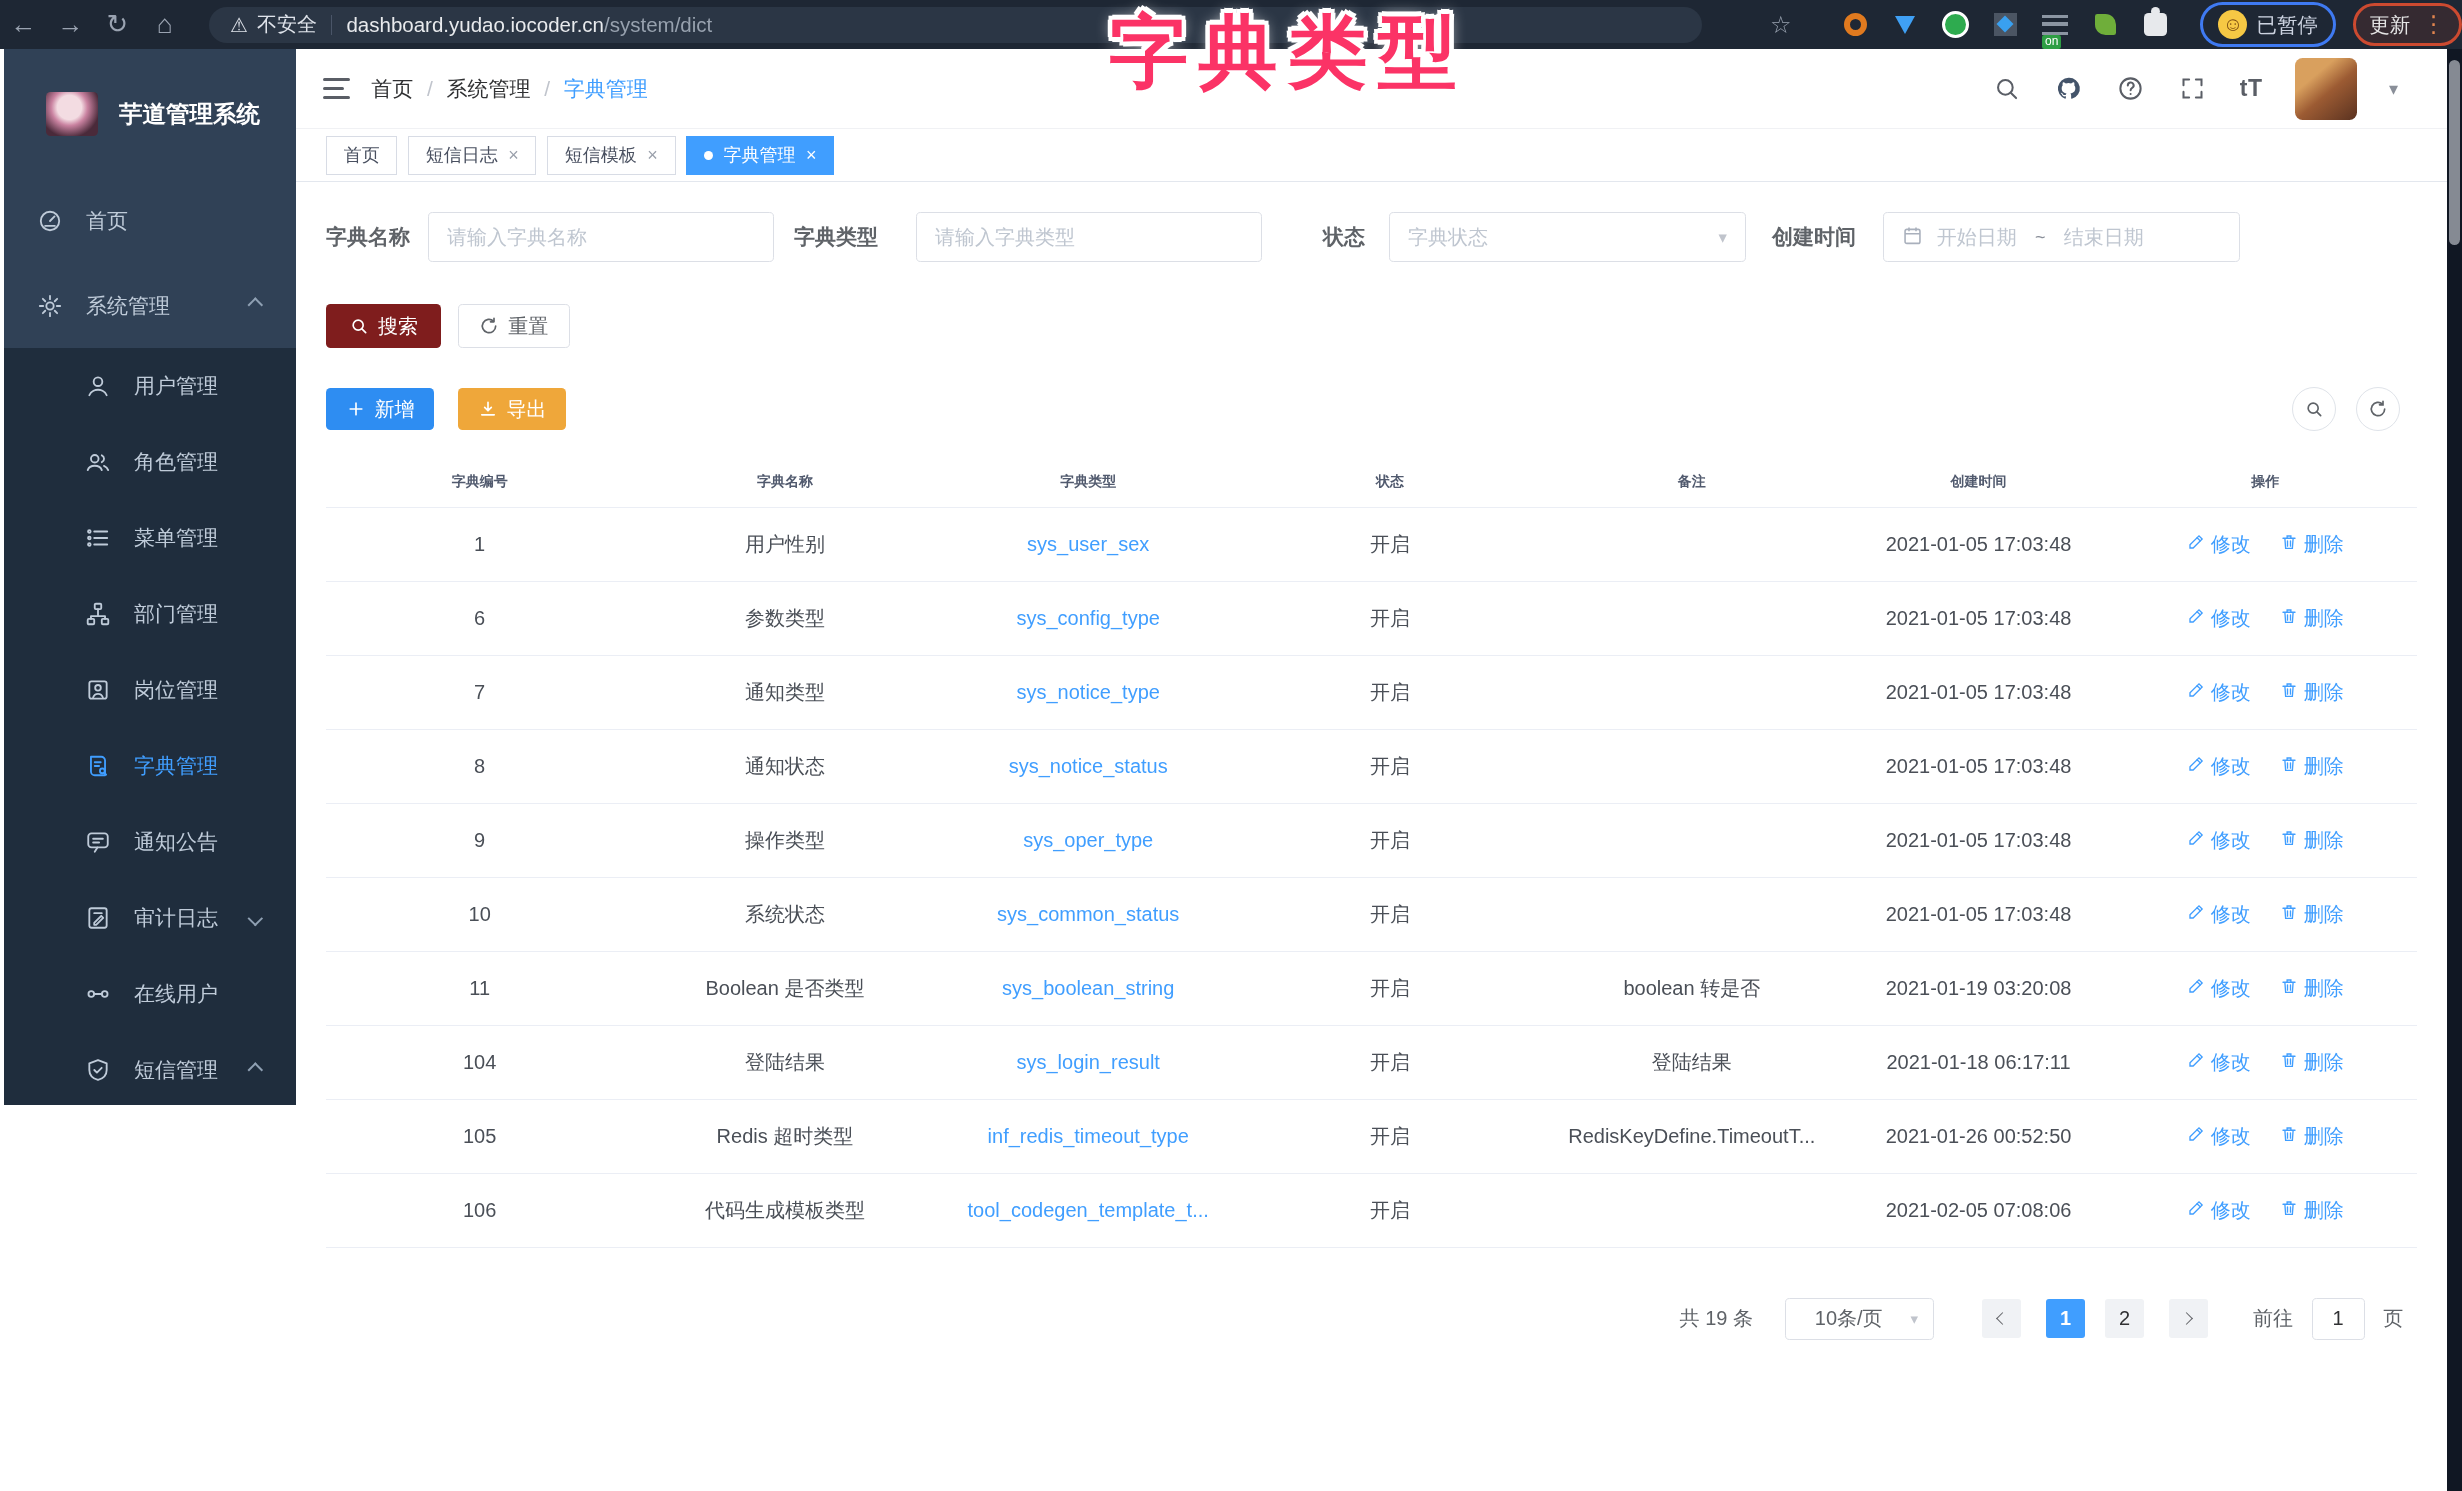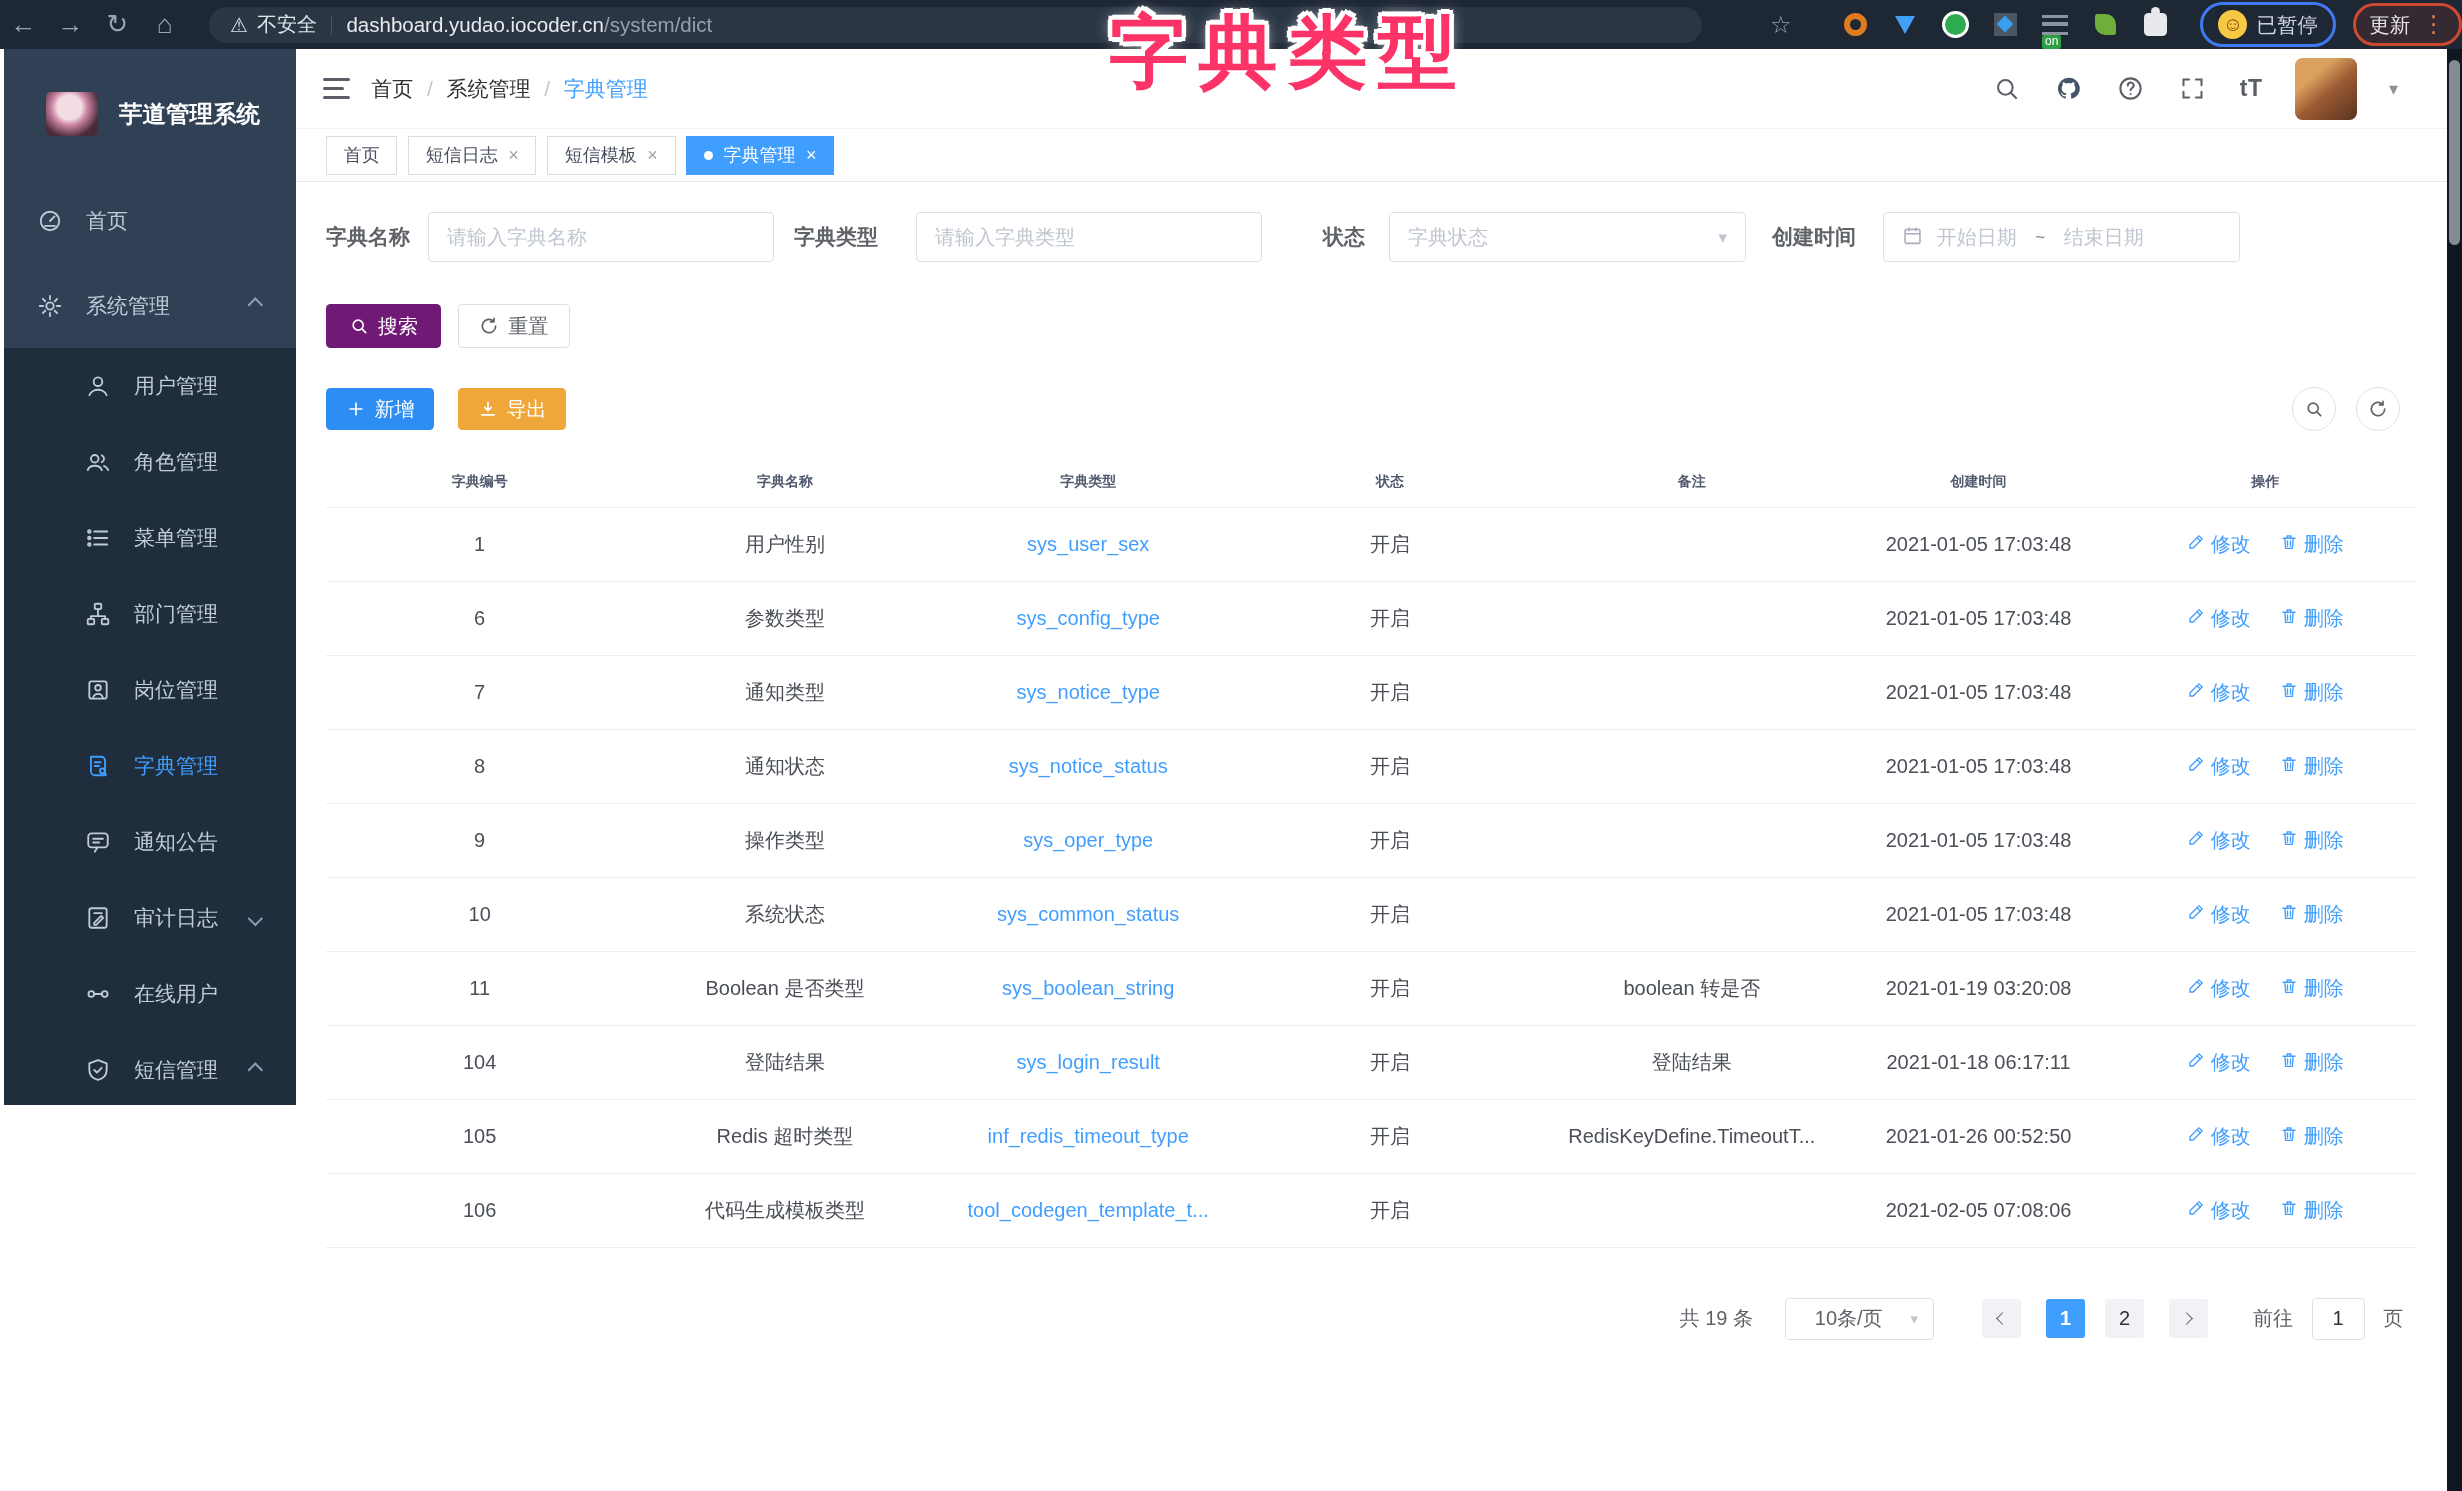--- a/index.html
+++ b/index.html
@@ -93,21 +93,21 @@
   .f-input input::placeholder { color:#bfc6d0; }
   .sel-caret { color:#c0c4cc; font-size:16.7px; margin-left:auto; }
   .drange { gap:13.7px; }
   .drange .ph { color:#bfc6d0; font-size:20px; }
   .drange .cal { color:#a9b0bc; }
   .drange .cal svg { width:21px; height:21px; stroke:currentColor; fill:none; stroke-width:1.8; }
   .drange .tilde { color:#8a8f99; font-size:18px; margin:0 4.6px; }
 
   .btn { display:inline-flex; align-items:center; justify-content:center; gap:9px; border-radius:4.6px; font-size:20px; cursor:pointer; border:0.8px solid transparent; }
   .btn svg { width:20px; height:20px; stroke:currentColor; fill:none; stroke-width:2; stroke-linecap:round; stroke-linejoin:round; }
-  .btn-search { background:#701a75; color:#fff; width:115px; height:44px; }
+  .btn-search { background:#7f1d1d; color:#fff; width:115px; height:44px; }
   .btn-reset { background:#fff; color:#5f6368; border-color:#dcdfe6; width:112px; height:44px; }
   .btn-add { background:#2e8df2; color:#fff; width:108px; height:42px; }
   .btn-export { background:#efa73a; color:#fff; width:108px; height:42px; }
   .row-btns { display:flex; gap:16.7px; margin-top:42px; }
   .row-actions { display:flex; gap:24px; margin-top:39px; align-items:center; }
   .circ-btns { margin-left:auto; display:flex; gap:20px; margin-right:16.7px; }
   .cbtn { width:44px; height:44px; border-radius:50%; border:0.8px solid #dfe3e9; display:flex; align-items:center; justify-content:center; color:#5f6368; background:#fff; cursor:pointer; }
   .cbtn svg { width:20px; height:20px; stroke:currentColor; fill:none; stroke-width:2; stroke-linecap:round; }
 
   table.grid { margin-top:27px; border-collapse:collapse; width:2091px; table-layout:fixed; }

